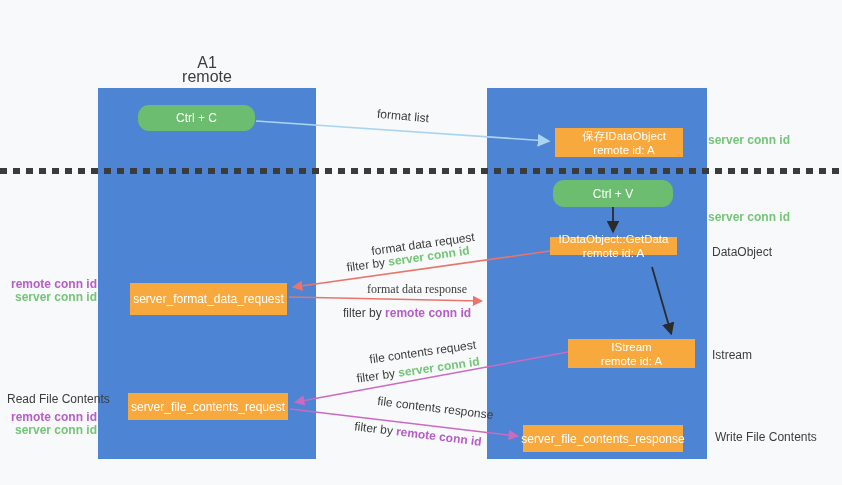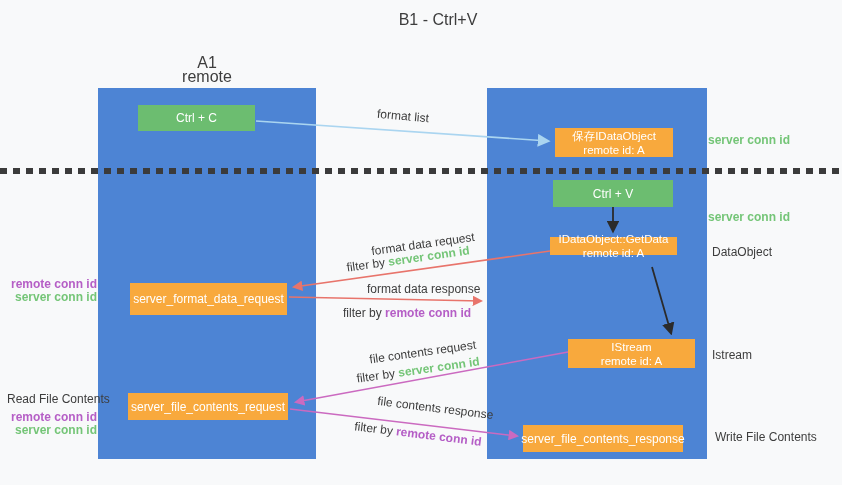--- a/index.html
+++ b/index.html
@@ -6,35 +6,34 @@
   .stage{position:relative;width:842px;height:485px;background:#f8f9fa;
          font-family:"Liberation Sans",sans-serif;color:#3d3d3d;overflow:hidden;}
   .title{position:absolute;text-align:center;font-size:16px;line-height:21px;color:#3d3d3d;z-index:5;}
   .lane-hdr{position:absolute;text-align:center;font-size:16px;line-height:14px;color:#3d3d3d;z-index:5;}
   .lane{position:absolute;background:#4d84d4;z-index:1;}
   .divider{position:absolute;left:0;top:168px;width:842px;height:6px;z-index:3;
            background:repeating-linear-gradient(90deg,#3b3b3b 0 7px,transparent 7px 13px);}
   .arrows{position:absolute;left:0;top:0;z-index:3;}
   .node{position:absolute;display:flex;flex-direction:column;align-items:center;justify-content:center;
         color:#fff;text-align:center;z-index:4;white-space:nowrap;}
-  .node.green{background:#6cbd70;font-size:12px;}
+  .node.green{background:#6cbd70;font-size:12px;border-radius:11px;}
   .node.orange{background:#f8a93d;font-size:11.5px;line-height:14px;}
   .node.single{font-size:12px;}
   .lbl{position:absolute;font-size:12px;color:#3d3d3d;white-space:nowrap;z-index:5;}
   .green-t{color:#74c577;font-weight:bold;}
   .purple-t{color:#b55ec6;font-weight:bold;}
   .pair{line-height:13px;font-size:12px;}
 </style>
 </head>
 <body>
 
 <div class="stage">
 
   <div class="title" style="left:438px;top:9px;transform:translateX(-50%);">
-    <div>B1 - Ctrl+V</div>
   </div>
 
   <div class="lane-hdr" style="left:98px;top:56px;width:218px;">
     <div>A1</div>
     <div>remote</div>
   </div>
 
   <div class="lane" style="left:98px;top:88px;width:218px;height:371px;"></div>
   <div class="lane" style="left:487px;top:88px;width:220px;height:371px;"></div>
 
@@ -61,21 +60,21 @@
     <line x1="289" y1="297" x2="481" y2="301" stroke="#e8746b" stroke-width="1.5" marker-end="url(#m-red)"></line>
     <line x1="652" y1="267" x2="671" y2="333" stroke="#2b2b2b" stroke-width="1.8" marker-end="url(#m-black)"></line>
     <line x1="568" y1="352" x2="296" y2="402" stroke="#cb6ac0" stroke-width="1.5" marker-end="url(#m-pink)"></line>
     <line x1="290" y1="409" x2="517" y2="436" stroke="#cb6ac0" stroke-width="1.5" marker-end="url(#m-pink)"></line>
   </svg>
 
   <div class="node green" style="left:138px;top:105px;width:117px;height:26px;">
     <span>Ctrl + C</span>
   </div>
 
-  <div class="node orange" style="left:555px;top:128px;width:118px;height:29px;">
+  <div class="node orange" style="left:555px;top:128px;width:118px;height:29px;padding-left:10px;">
     <span>保存IDataObject</span>
     <span>remote id: A</span>
   </div>
 
   <div class="node green" style="left:553px;top:180px;width:120px;height:27px;">
     <span>Ctrl + V</span>
   </div>
 
   <div class="node orange" style="left:550px;top:237px;width:127px;height:18px;">
     <span>IDataObject::GetData</span>
@@ -101,21 +100,21 @@
   </div>
 
   <div class="lbl" style="left:377px;top:109px;transform:rotate(5deg);">format list</div>
 
   <div class="lbl" style="left:371px;top:237px;transform:rotate(-8deg);">format data request</div>
   <div class="lbl" style="left:346px;top:252px;transform:rotate(-8deg);">
     <span>filter by</span>
     <span class="green-t">server conn id</span>
   </div>
 
-  <div class="lbl" style="left:367px;top:282px;">format data response</div>
+  <div class="lbl" style="left:367px;top:282px;font-family:Liberation Serif, serif;">format data response</div>
   <div class="lbl" style="left:343px;top:306px;">
     <span>filter by</span>
     <span class="purple-t">remote conn id</span>
   </div>
 
   <div class="lbl" style="left:369px;top:345px;transform:rotate(-8deg);">file contents request</div>
   <div class="lbl" style="left:356px;top:363px;transform:rotate(-8deg);">
     <span>filter by</span>
     <span class="green-t">server conn id</span>
   </div>

